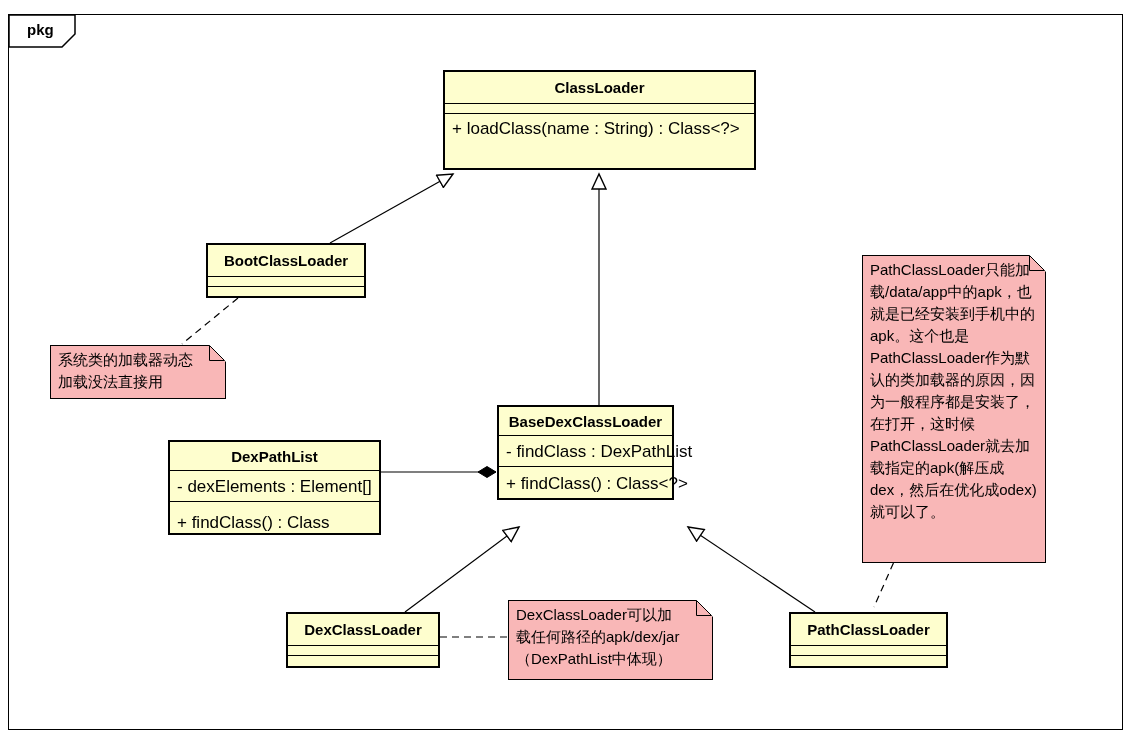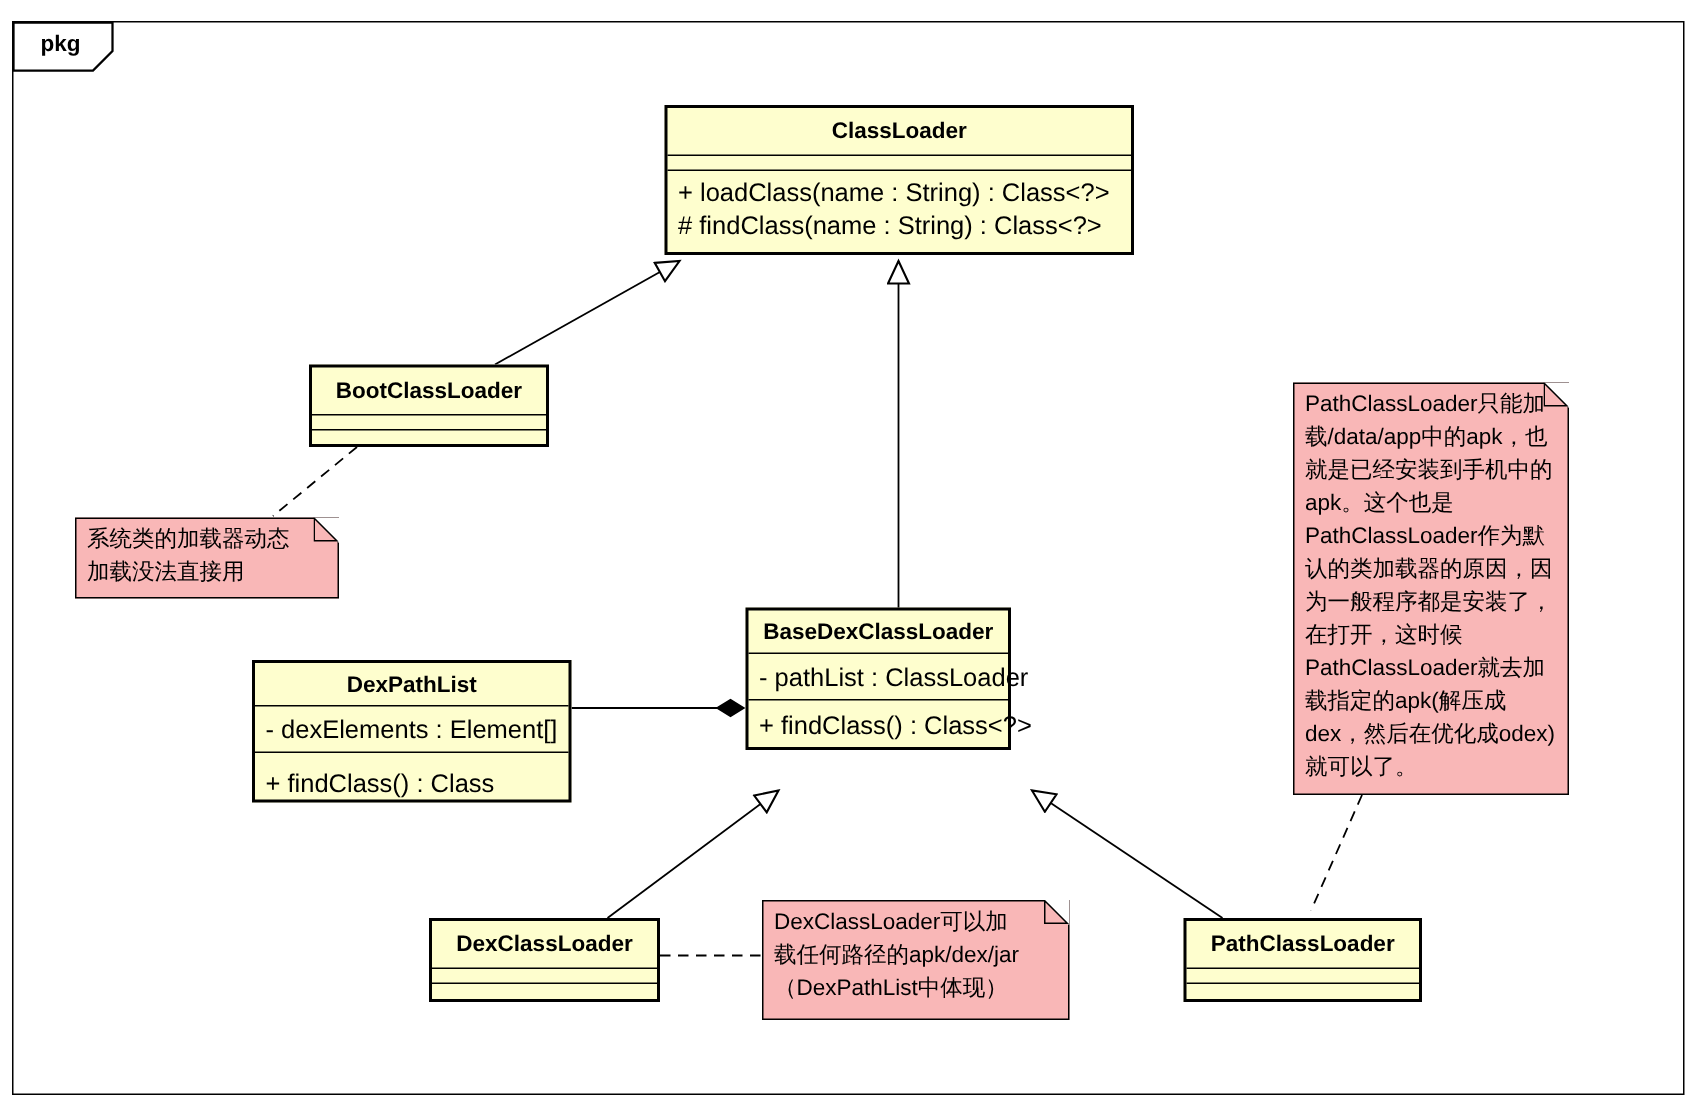--- a/index.html
+++ b/index.html
@@ -66,21 +66,20 @@
   <line x1="238" y1="298" x2="182" y2="344" stroke="#000" stroke-width="1.2" stroke-dasharray="7,5"></line>
   <line x1="440" y1="637" x2="508" y2="637" stroke="#000" stroke-width="1.2" stroke-dasharray="7,5"></line>
   <line x1="908" y1="530" x2="874" y2="607" stroke="#000" stroke-width="1.2" stroke-dasharray="7,5"></line>
 </svg>
 
 <div class="uml-class" style="left:443px;top:70px;width:313px;height:100px">
   <div class="uml-title" style="height:31px">ClassLoader</div>
   <div class="sec" style="height:10px"></div>
   <div class="sec" style="flex:1;padding-top:3px">
     <div class="member">+ loadClass(name : String) : Class&lt;?&gt;</div>
-    <div class="member"># findClass(name : String) : Class&lt;?&gt;</div>
   </div>
 </div>
 
 <div class="uml-class" style="left:206px;top:243px;width:160px;height:55px">
   <div class="uml-title" style="height:31px">BootClassLoader</div>
   <div class="sec" style="height:10px"></div>
   <div class="sec" style="flex:1"></div>
 </div>
 
 <div class="uml-class" style="left:168px;top:440px;width:213px;height:95px">
@@ -89,21 +88,21 @@
     <div class="member">- dexElements : Element[]</div>
   </div>
   <div class="sec" style="flex:1;display:flex;align-items:flex-end">
     <div class="member">+ findClass() : Class</div>
   </div>
 </div>
 
 <div class="uml-class" style="left:497px;top:405px;width:177px;height:95px">
   <div class="uml-title" style="height:28px">BaseDexClassLoader</div>
   <div class="sec" style="height:31px;display:flex;align-items:center">
-    <div class="member">- pathList : ClassLoader</div>
+    <div class="member">- findClass : DexPathList</div>
   </div>
   <div class="sec" style="flex:1;display:flex;align-items:center">
     <div class="member">+ findClass() : Class&lt;?&gt;</div>
   </div>
 </div>
 
 <div class="uml-class" style="left:286px;top:612px;width:154px;height:56px">
   <div class="uml-title" style="height:31px">DexClassLoader</div>
   <div class="sec" style="height:10px"></div>
   <div class="sec" style="flex:1"></div>
@@ -117,21 +116,21 @@
 
 <div class="note" style="left:50px;top:345px;width:176px;height:54px">
   <svg class="fold" width="17" height="17">
     <polygon points="0,0 17,0 17,17" fill="#ffffff"></polygon>
     <polygon points="0.5,0.5 15.5,15.5 0.5,15.5" fill="#F9B7B7" stroke="#000" stroke-width="1"></polygon>
   </svg>
   <div class="note-text">系统类的加载器动态
 加载没法直接用</div>
 </div>
 
-<div class="note" style="left:862px;top:255px;width:184px;height:275px">
+<div class="note" style="left:862px;top:255px;width:184px;height:308px">
   <svg class="fold" width="17" height="17">
     <polygon points="0,0 17,0 17,17" fill="#ffffff"></polygon>
     <polygon points="0.5,0.5 15.5,15.5 0.5,15.5" fill="#F9B7B7" stroke="#000" stroke-width="1"></polygon>
   </svg>
   <div class="note-text">PathClassLoader只能加
 载/data/app中的apk，也
 就是已经安装到手机中的
 apk。这个也是
 PathClassLoader作为默
 认的类加载器的原因，因

